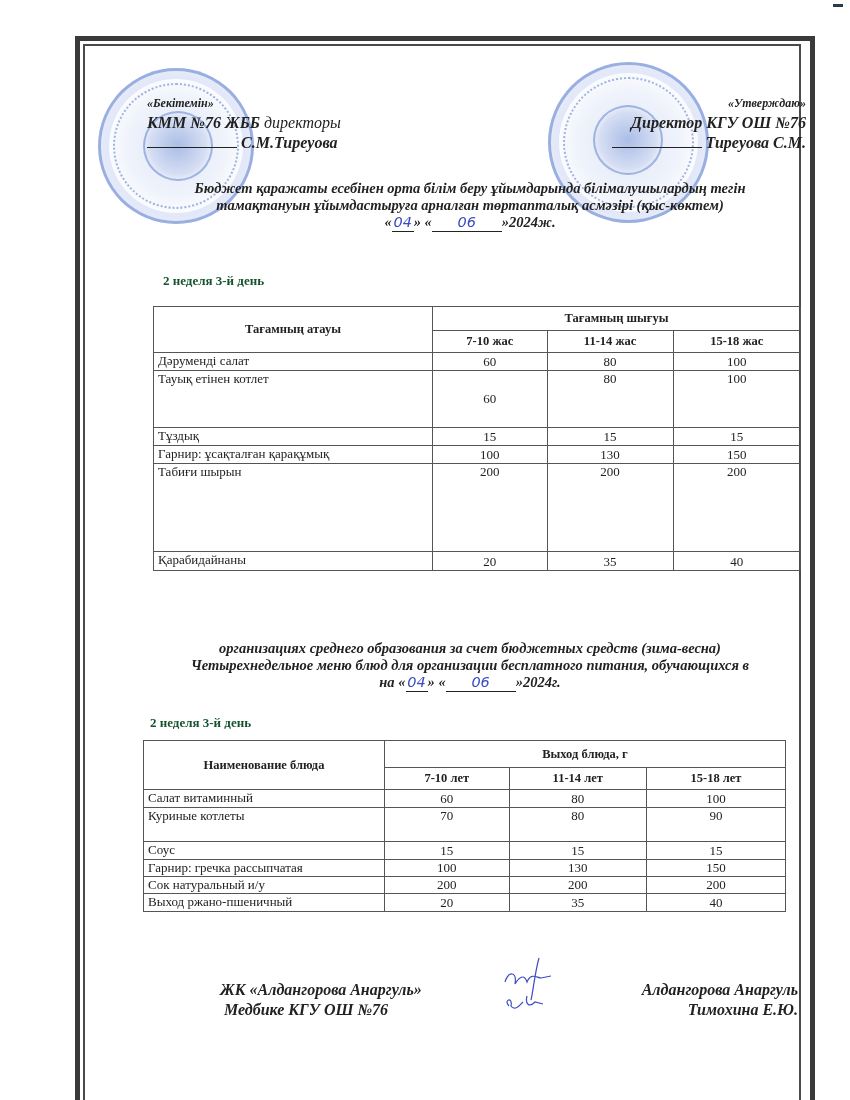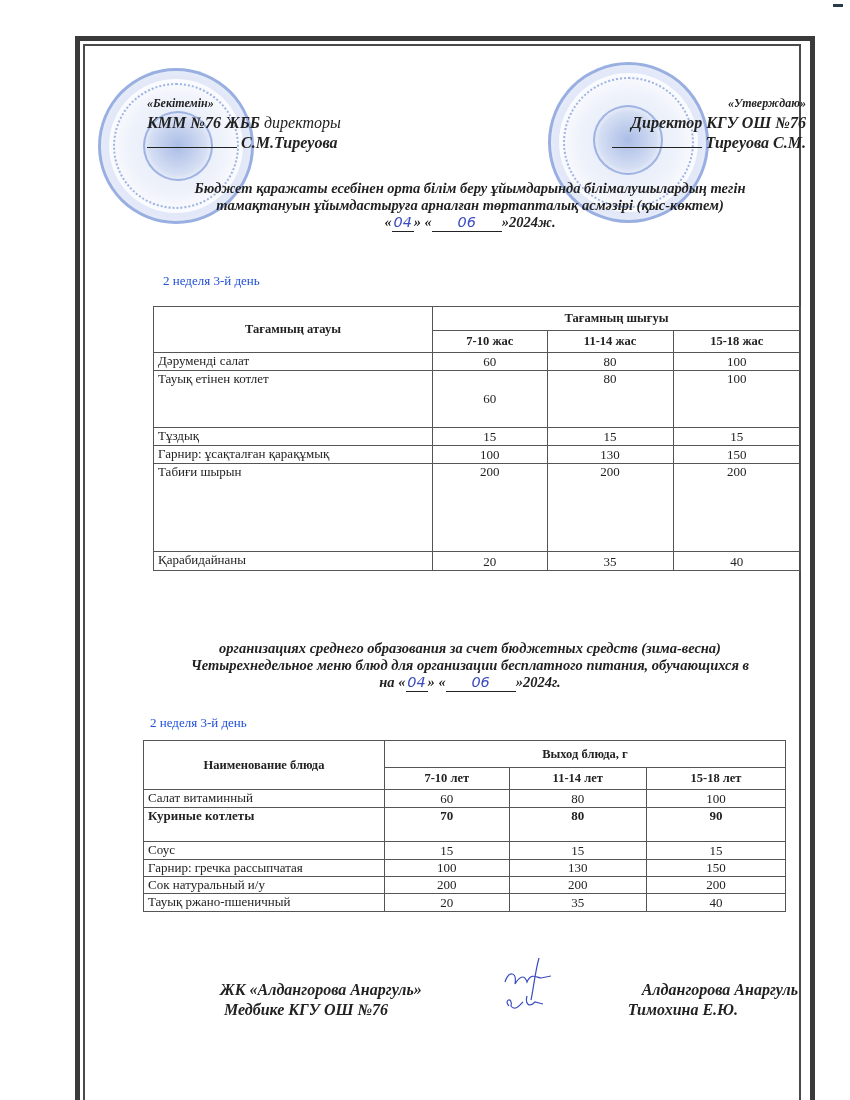--- a/index.html
+++ b/index.html
@@ -38,35 +38,35 @@
     .sign-line { display: inline-block; width: 90px; border-bottom: 1px solid #222; height: 14px; vertical-align: baseline; margin-right: 4px; }
     .title-block {
       position: absolute; left: 130px; width: 680px; text-align: center;
       font-style: italic; font-weight: bold; font-size: 14.5px; line-height: 17px; color: #222;
     }
     .title-block.kz { top: 180px; }
     .title-block.ru { top: 640px; }
     .date-fill { display: inline-block; border-bottom: 1px solid #222; color: #3b4cc0; font-weight: normal; font-family: "DejaVu Sans", sans-serif; font-style: italic; text-align: center; }
     .date-fill.day { width: 22px; }
     .date-fill.month { width: 70px; }
-    .subhead { position: absolute; font-weight: normal; font-size: 13px; color: #1d4ed8; }
+    .subhead { position: absolute; font-weight: bold; font-size: 13px; color: #14532d; }
     .subhead.kz { left: 163px; top: 273px; }
     .subhead.ru { left: 150px; top: 715px; }
     table.menu { position: absolute; border-collapse: collapse; font-size: 13px; color: #222; }
     table.menu td, table.menu th { border: 1px solid #555; padding: 0 4px; }
     table.menu th { font-weight: bold; font-size: 12.5px; text-align: center; }
     table.menu td.num { text-align: center; }
     table.menu td.name { text-align: left; }
     table.kz { left: 153px; top: 306px; width: 648px; }
     table.ru { left: 143px; top: 740px; width: 643px; }
     .signatures { position: absolute; left: 220px; top: 980px; width: 590px; font-style: italic; font-weight: bold; font-size: 16px; line-height: 20px; color: #222; }
     .sig-left { position: absolute; left: 0; top: 0; }
     .sig-left .l2 { padding-left: 4px; }
     .sig-right { position: absolute; right: 12px; top: 0; text-align: right; }
-    .sig-right .l2 { padding-right: 60px; }
+    .sig-right .l2 { }
     .scribble { position: absolute; left: 275px; top: -28px; width: 70px; height: 70px; }
     .corner-mark { position: absolute; left: 833px; top: 4px; width: 10px; height: 3px; background: #2a3a4a; }
   </style>
 </head>
 <body>
 
 <div class="frame-outer"></div>
 <div class="frame-inner"></div>
 <div class="corner-mark"></div>
 
@@ -182,21 +182,21 @@
       <th>15-18 лет</th>
     </tr>
   </thead>
   <tbody id="ru-body">
       <tr style="height: 18px;">
         <td class="name" style="vertical-align: top;">Салат витаминный</td>
         <td class="num" style="vertical-align: bottom;">60</td>
         <td class="num" style="vertical-align: bottom;">80</td>
         <td class="num" style="vertical-align: bottom;">100</td>
       </tr>
-      <tr style="height: 34px; font-weight: bold;">
+      <tr style="height: 34px;">
         <td class="name" style="vertical-align: top;">Куриные котлеты</td>
         <td class="num" style="vertical-align: top;">70</td>
         <td class="num" style="vertical-align: top;">80</td>
         <td class="num" style="vertical-align: top;">90</td>
       </tr>
       <tr style="height: 18px;">
         <td class="name" style="vertical-align: top;">Соус</td>
         <td class="num" style="vertical-align: bottom;">15</td>
         <td class="num" style="vertical-align: bottom;">15</td>
         <td class="num" style="vertical-align: bottom;">15</td>
@@ -207,21 +207,21 @@
         <td class="num" style="vertical-align: bottom;">130</td>
         <td class="num" style="vertical-align: bottom;">150</td>
       </tr>
       <tr style="height: 17px;">
         <td class="name" style="vertical-align: top;">Сок натуральный и/у</td>
         <td class="num" style="vertical-align: bottom;">200</td>
         <td class="num" style="vertical-align: bottom;">200</td>
         <td class="num" style="vertical-align: bottom;">200</td>
       </tr>
       <tr style="height: 18px;">
-        <td class="name" style="vertical-align: top;">Тауық ржано-пшеничный</td>
+        <td class="name" style="vertical-align: top;">Выход ржано-пшеничный</td>
         <td class="num" style="vertical-align: bottom;">20</td>
         <td class="num" style="vertical-align: bottom;">35</td>
         <td class="num" style="vertical-align: bottom;">40</td>
       </tr>
     </tbody>
 </table>
 
 <div class="signatures">
   <div class="sig-left">
     <div>ЖК «Алдангорова Анаргуль»</div>

